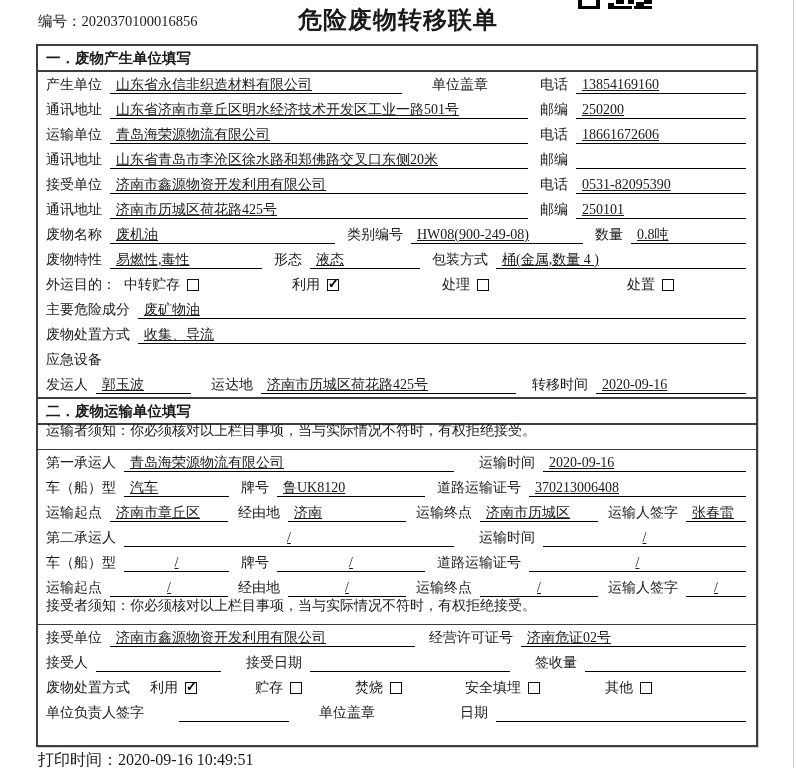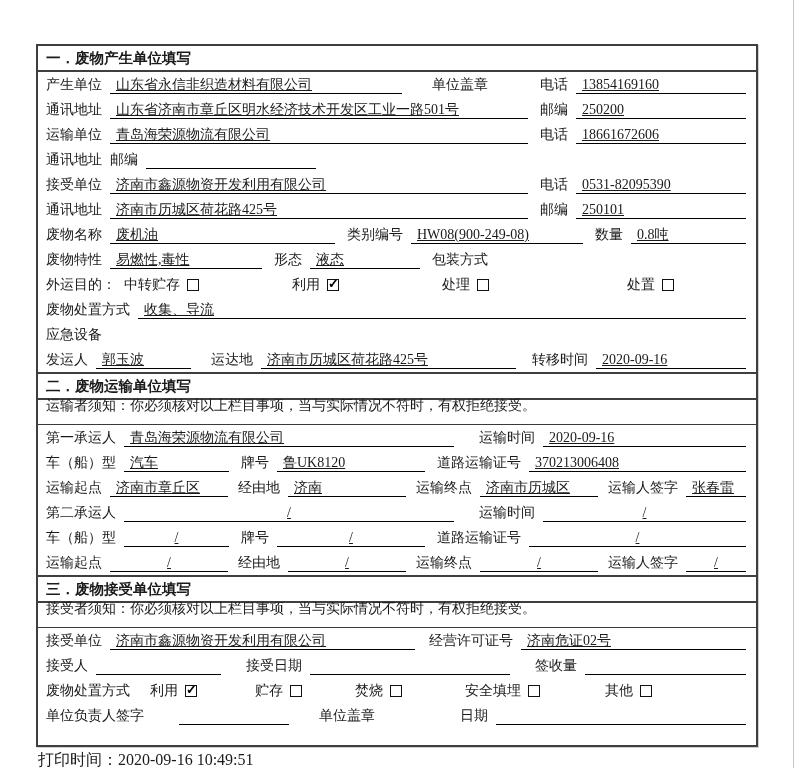--- a/index.html
+++ b/index.html
@@ -49,20 +49,36 @@
     font-size:13px; font-weight:700; color:#000;
   }
   .print-line { position:absolute; left:38px; top:750px; font-size:16px; white-space:nowrap; }
 </style>
 </head>
 <body>
 
 <div class="page">
   <div class="page-edge"></div>
 
+  <div class="topbar">
+    <div class="serial"><span>编号：</span><span>2020370100016856</span></div>
+    <div class="doc-title">危险废物转移联单</div>
+    <svg class="qr-frag" width="76" height="10" viewBox="0 0 76 10">
+      <rect x="0" y="0" width="4" height="9" fill="#000"></rect>
+        <rect x="0" y="6" width="22" height="3" fill="#000"></rect>
+        <rect x="18" y="0" width="4" height="9" fill="#000"></rect>
+      <rect x="30" y="3" width="6" height="3" fill="#000"></rect>
+        <rect x="38" y="0" width="8" height="4" fill="#000"></rect>
+        <rect x="30" y="6" width="24" height="3" fill="#000"></rect>
+      <rect x="50" y="0" width="6" height="4" fill="#000"></rect>
+        <rect x="58" y="2" width="8" height="4" fill="#000"></rect>
+        <rect x="56" y="6" width="18" height="3" fill="#000"></rect>
+        <rect x="66" y="0" width="8" height="4" fill="#000"></rect>
+    </svg>
+  </div>
 
   <div class="form-box">
 
     <div class="sec-header">一．废物产生单位填写</div>
 
     <div class="row">
       <span class="lbl">产生单位</span>
       <span class="val" style="width:292px">山东省永信非织造材料有限公司</span>
       <span class="lbl gap30">单位盖章</span>
       <span class="sp"></span>
@@ -79,20 +95,21 @@
 
     <div class="row">
       <span class="lbl">运输单位</span>
       <span class="val grow" style="margin-right:12px">青岛海荣源物流有限公司</span>
       <span class="lbl">电话</span>
       <span class="val" style="width:170px">18661672606</span>
     </div>
 
     <div class="row">
       <span class="lbl">通讯地址</span>
+      <span class="val grow" style="margin-right:12px">山东省青岛市李沧区徐水路和郑佛路交叉口东侧20米</span>
       <span class="lbl">邮编</span>
       <span class="val" style="width:170px"></span>
     </div>
 
     <div class="row">
       <span class="lbl">接受单位</span>
       <span class="val grow" style="margin-right:12px">济南市鑫源物资开发利用有限公司</span>
       <span class="lbl">电话</span>
       <span class="val" style="width:170px">0531-82095390</span>
     </div>
@@ -112,20 +129,21 @@
       <span class="lbl">数量</span>
       <span class="val grow">0.8吨</span>
     </div>
 
     <div class="row">
       <span class="lbl">废物特性</span>
       <span class="val" style="width:152px;margin-right:12px">易燃性,毒性</span>
       <span class="lbl">形态</span>
       <span class="val" style="width:110px;margin-right:12px">液态</span>
       <span class="lbl">包装方式</span>
+      <span class="val grow">桶(金属,数量 4 )</span>
     </div>
 
     <div class="row">
       <span class="lbl">外运目的：</span>
       <span class="opt" style="width:168px">
         <span>中转贮存</span>
         <span class="cb"></span>
       </span>
       <span class="opt" style="width:150px">
         <span>利用</span>
@@ -134,20 +152,24 @@
       <span class="opt" style="width:185px">
         <span>处理</span>
         <span class="cb"></span>
       </span>
       <span class="opt">
         <span>处置</span>
         <span class="cb"></span>
       </span>
     </div>
 
+    <div class="row">
+      <span class="lbl">主要危险成分</span>
+      <span class="val grow">废矿物油</span>
+    </div>
 
     <div class="row">
       <span class="lbl">废物处置方式</span>
       <span class="val grow">收集、导流</span>
     </div>
 
     <div class="row">
       <span class="lbl">应急设备</span>
     </div>
 
@@ -213,21 +235,20 @@
       <span class="lbl">运输起点</span>
       <span class="val ctr" style="width:118px;margin-right:10px">/</span>
       <span class="lbl">经由地</span>
       <span class="val ctr" style="width:118px;margin-right:10px">/</span>
       <span class="lbl">运输终点</span>
       <span class="val ctr" style="width:118px;margin-right:10px">/</span>
       <span class="lbl">运输人签字</span>
       <span class="val grow ctr">/</span>
     </div>
 
-    <div class="sec-header mid">三．废物接受单位填写</div>
 
     <div class="row notice-row">
       <span>接受者须知：你必须核对以上栏目事项，当与实际情况不符时，有权拒绝接受。</span>
     </div>
 
     <div class="row">
       <span class="lbl">接受单位</span>
       <span class="val" style="width:305px;margin-right:14px">济南市鑫源物资开发利用有限公司</span>
       <span class="lbl">经营许可证号</span>
       <span class="val grow">济南危证02号</span>

